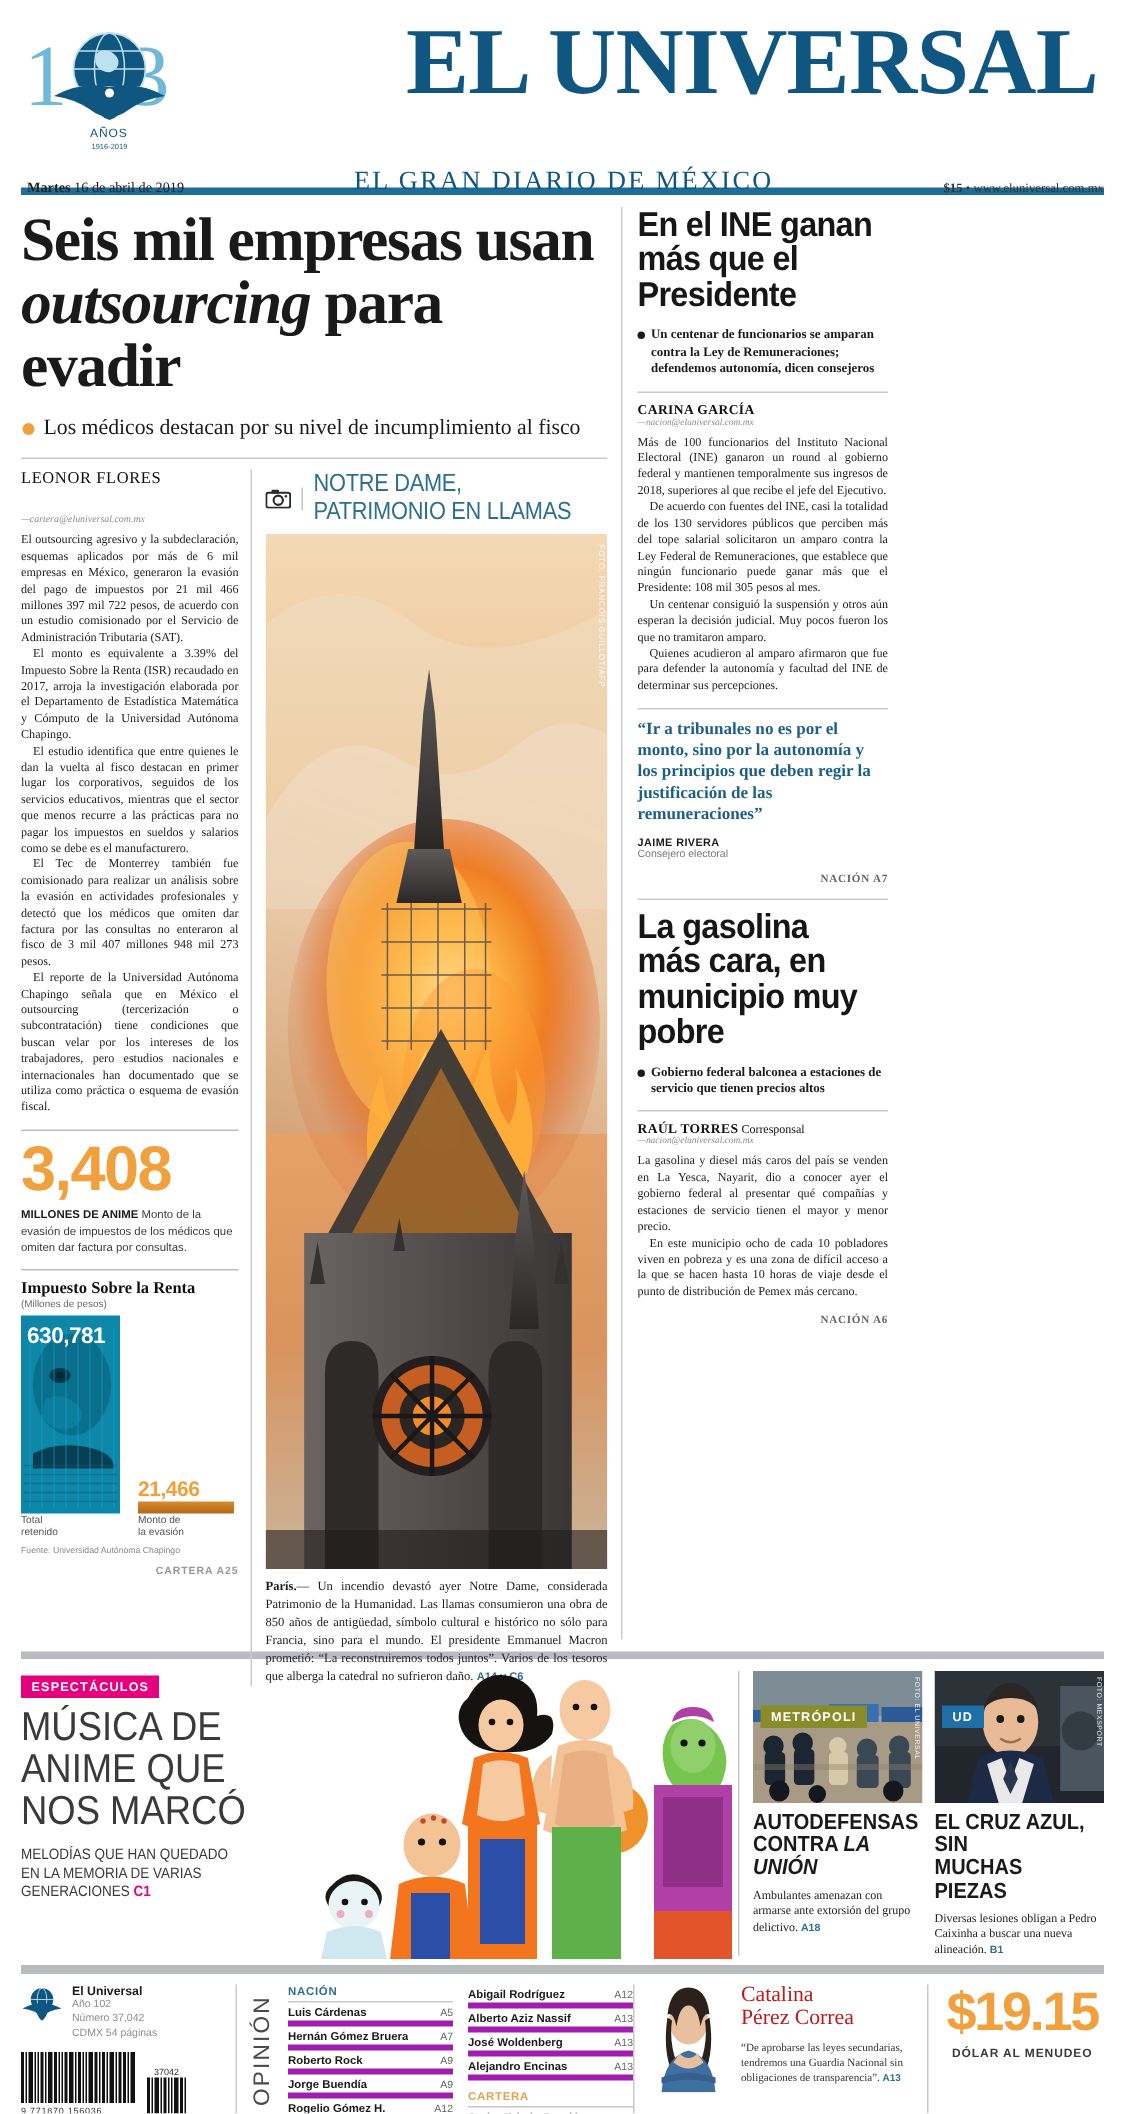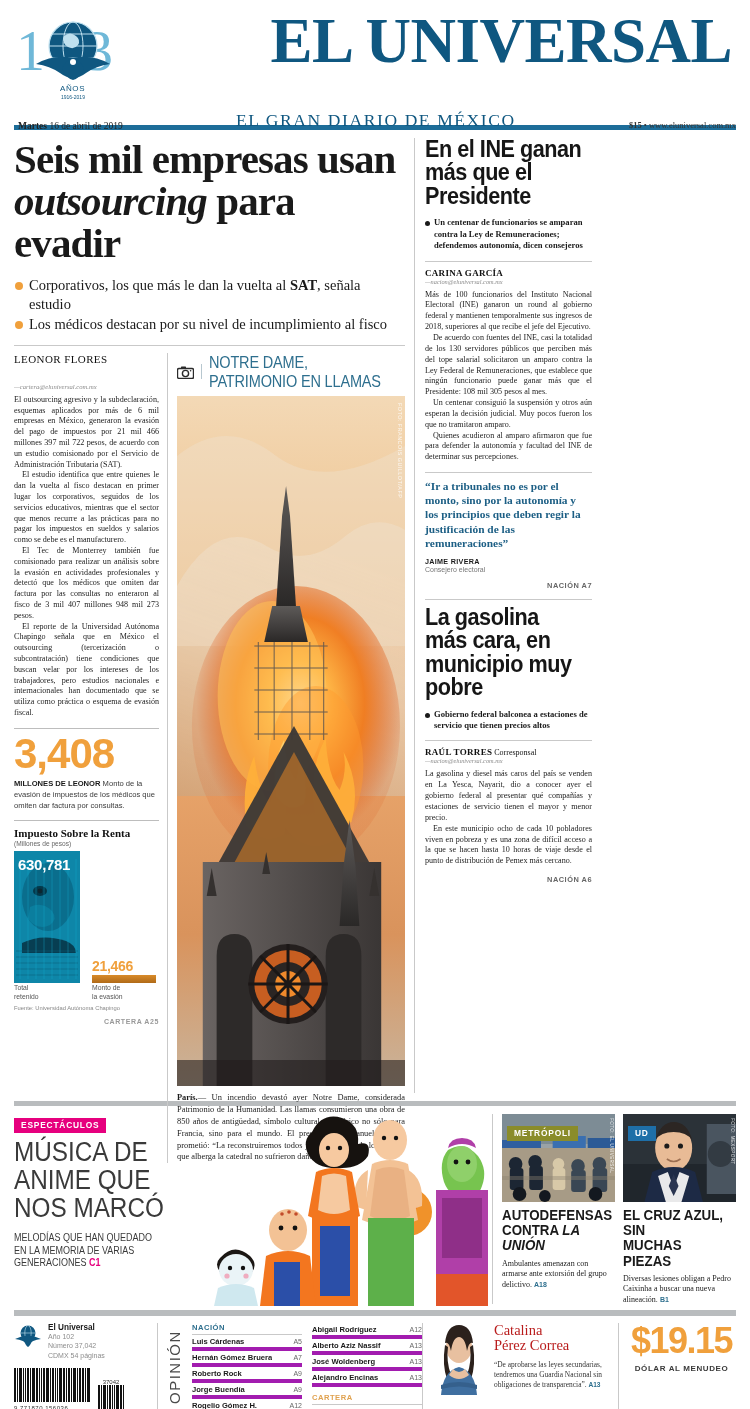--- a/index.html
+++ b/index.html
@@ -198,21 +198,21 @@
   .r-body p { text-indent: 8px; margin: 0; }
   .r-body p:first-child { text-indent: 0; }
 
   .pullquote {
     font-family: "Liberation Serif", serif;
     font-weight: 700; font-size: 11.4px; line-height: 1.24;
     color: #1d5f85; margin-top: 3px;
   }
   .pq-name { font-family:"Liberation Sans", sans-serif; font-weight:700; font-size: 7.2px; letter-spacing:0.3px; color:#1a1a1a; margin-top: 7px; }
   .pq-role { font-family:"Liberation Sans", sans-serif; font-size: 7px; color:#777; }
-  .sect-ref { font-family: Liberation Sans, sans-serif; font-size: 7.4px; font-weight: 700; letter-spacing: 0.5px; color: #2e6f8e; text-align: right; margin-top: 8px; }
+  .sect-ref { font-family: Liberation Serif, serif; font-size: 7.4px; font-weight: 700; letter-spacing: 0.5px; color: #2e6f8e; text-align: right; margin-top: 8px; }
   .sect-ref span { color: #666; font-weight: 700; }
 
   
   .band-rule { height: 5px; background: #b9bcbe; margin: 8px 14px 0 14px; }
   .bottom { display: flex; padding: 0 14px; margin-top: 8px; height: 190px; }
   .b-left { width: 478px; flex: 0 0 478px; position: relative; padding-right: 8px; }
   .b-right { flex: 1; display: flex; gap: 8px; border-left: 1px solid #c9c9c9; padding-left: 9px; }
 
   .tag {
     display: inline-block;
@@ -230,21 +230,21 @@
   .espect-sub {
     font-family: "Liberation Sans Narrow","Liberation Sans", sans-serif;
     font-size: 10px; line-height: 1.22; color: #3a3a3a; margin-top: 10px;
     transform: scaleX(0.9); transform-origin: left top;
   }
   .espect-sub .ref { color: #e6007e; font-weight: 700; }
   .anime-art { position: absolute; right: 0; top: -8px; width: 330px; height: 200px; }
 
   .b-card { flex: 1; min-width: 0; }
   .b-photo { position: relative; width: 100%; height: 88px; overflow: hidden; }
-  .b-tag { position: absolute; top: 12px; left: 5px; }
+  .b-tag { position: absolute; top: 23px; left: 5px; }
   .tag-metro { background: #8a8c2a; }
   .tag-ud { background: #1e6fa8; }
   .b-credit {
     position: absolute; top: 4px; right: 1px;
     font-family: "Liberation Sans", sans-serif;
     font-size: 4.6px; color: rgba(255,255,255,0.85);
     writing-mode: vertical-rl; letter-spacing: 0.4px;
   }
   .b-hed {
     font-family: "Liberation Sans Narrow","Liberation Sans", sans-serif;
@@ -341,46 +341,44 @@
 
     <div class="col-left">
 
       <h1 class="lead-hed">
         <span>Seis mil empresas usan</span><br>
         <span class="ital">outsourcing</span><span> para evadir</span>
       </h1>
 
       <div class="bullets">
         <div class="bullet-line">
-          <span>Corporativos, los que más le dan la vuelta al </span><b>SAT</b><span>, señala estudio</span>
-        </div>
-        <div class="bullet-line">
           <span>Los médicos destacan por su nivel de incumplimiento al fisco</span>
         </div>
       </div>
 
       <div class="lead-rule"></div>
 
       <div class="lead-body">
 
         <div class="narrow-col">
           <div class="byline">LEONOR FLORES</div>
           <div class="byline-mail">—cartera@eluniversal.com.mx</div>
           <div class="bodytext">
             <p>El outsourcing agresivo y la subdeclaración, esquemas aplicados por más de 6 mil empresas en México, generaron la evasión del pago de impuestos por 21 mil 466 millones 397 mil 722 pesos, de acuerdo con un estudio comisionado por el Servicio de Administración Tributaria (SAT).</p>
+            <p>El monto es equivalente a 3.39% del Impuesto Sobre la Renta (ISR) recaudado en 2017, arroja la investigación elaborada por el Departamento de Estadística Matemática y Cómputo de la Universidad Autónoma Chapingo.</p>
             <p>El estudio identifica que entre quienes le dan la vuelta al fisco destacan en primer lugar los corporativos, seguidos de los servicios educativos, mientras que el sector que menos recurre a las prácticas para no pagar los impuestos en sueldos y salarios como se debe es el manufacturero.</p>
             <p>El Tec de Monterrey también fue comisionado para realizar un análisis sobre la evasión en actividades profesionales y detectó que los médicos que omiten dar factura por las consultas no enteraron al fisco de 3 mil 407 millones 948 mil 273 pesos.</p>
             <p>El reporte de la Universidad Autónoma Chapingo señala que en México el outsourcing (tercerización o subcontratación) tiene condiciones que buscan velar por los intereses de los trabajadores, pero estudios nacionales e internacionales han documentado que se utiliza como práctica o esquema de evasión fiscal.</p>
           </div>
 
           <div class="stat-rule"></div>
 
           <div class="bignum">3,408</div>
           <div class="stat-desc">
-            <b>MILLONES DE LEONOR</b><span> Monto de la evasión de impuestos de los médicos que omiten dar factura por consultas.</span>
+            <b>MILLONES DE ANIME</b><span> Monto de la evasión de impuestos de los médicos que omiten dar factura por consultas.</span>
           </div>
 
           <div class="stat-rule"></div>
 
           <div>
             <div class="chart-title">Impuesto Sobre la Renta</div>
             <div class="chart-sub">(Millones de pesos)</div>
             <div class="chart-area">
               <div class="bar-big">
                 <svg width="66" height="132" style="position:absolute;inset:0;">

